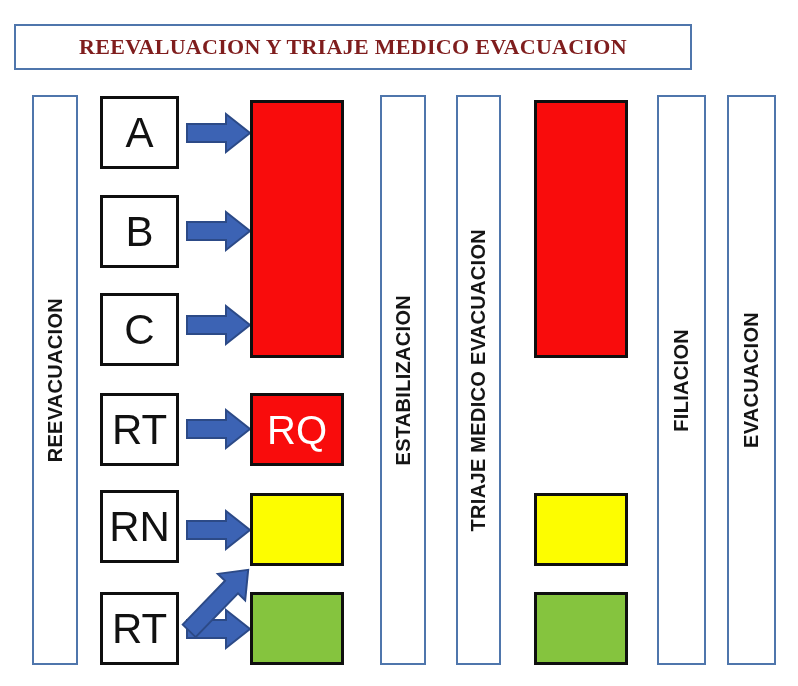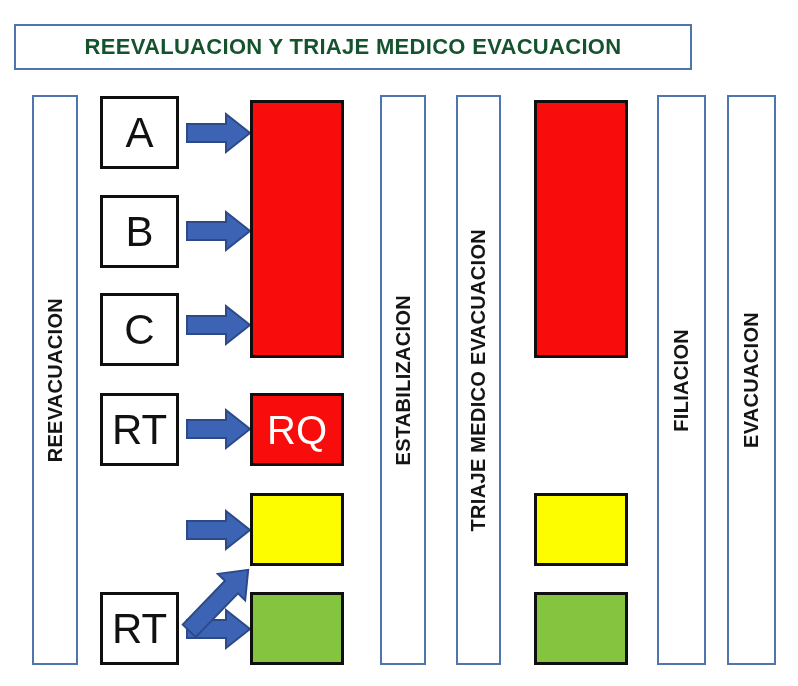--- a/index.html
+++ b/index.html
@@ -9,21 +9,21 @@
   }
   *{margin:0;padding:0;box-sizing:border-box;}
   body{background:#fff;font-family:"Liberation Sans",sans-serif;}
   .canvas{position:relative;width:798px;height:686px;background:#fff;overflow:hidden;}
 
   .title-box{
     position:absolute;left:14px;top:24px;width:678px;height:46px;
     border:2px solid var(--bar-border);background:#fff;
     display:flex;align-items:center;justify-content:center;
   }
-  .title-box span{font-size:22px;font-weight:bold;color:#14532d;letter-spacing:.3px;}
+  .title-box span{font-size:22px;font-weight:bold;color:#7f1d1d;letter-spacing:.3px;font-family:Liberation Serif, serif;}
 
   .bar{
     position:absolute;top:95px;height:570px;background:#fff;
     border:2px solid var(--bar-border);
     display:flex;align-items:center;justify-content:center;
   }
   .bar span{
     writing-mode:vertical-rl;transform:rotate(180deg);
     font-size:20px;font-weight:bold;color:#151515;white-space:nowrap;letter-spacing:.3px;
   }
@@ -80,20 +80,21 @@
     <span>FILIACION</span>
   </div>
   <div class="bar evacuacion">
     <span>EVACUACION</span>
   </div>
 
   <div class="labelbox lp0">A</div>
   <div class="labelbox lp1">B</div>
   <div class="labelbox lp2">C</div>
   <div class="labelbox lp3">RT</div>
+  <div class="labelbox lp4">RN</div>
   <div class="labelbox lp5">RT</div>
 
   <div class="arrow ar0">
     <svg viewBox="0 0 66 44">
         <polygon points="1,13 40,13 40,3 64,22 40,41 40,31 1,31"></polygon>
       </svg>
   </div>
   <div class="arrow ar1">
     <svg viewBox="0 0 66 44">
         <polygon points="1,13 40,13 40,3 64,22 40,41 40,31 1,31"></polygon>

